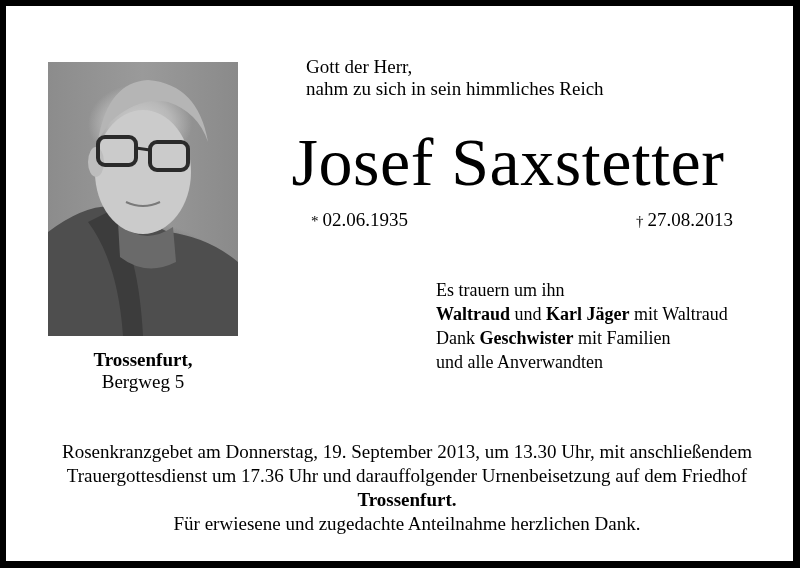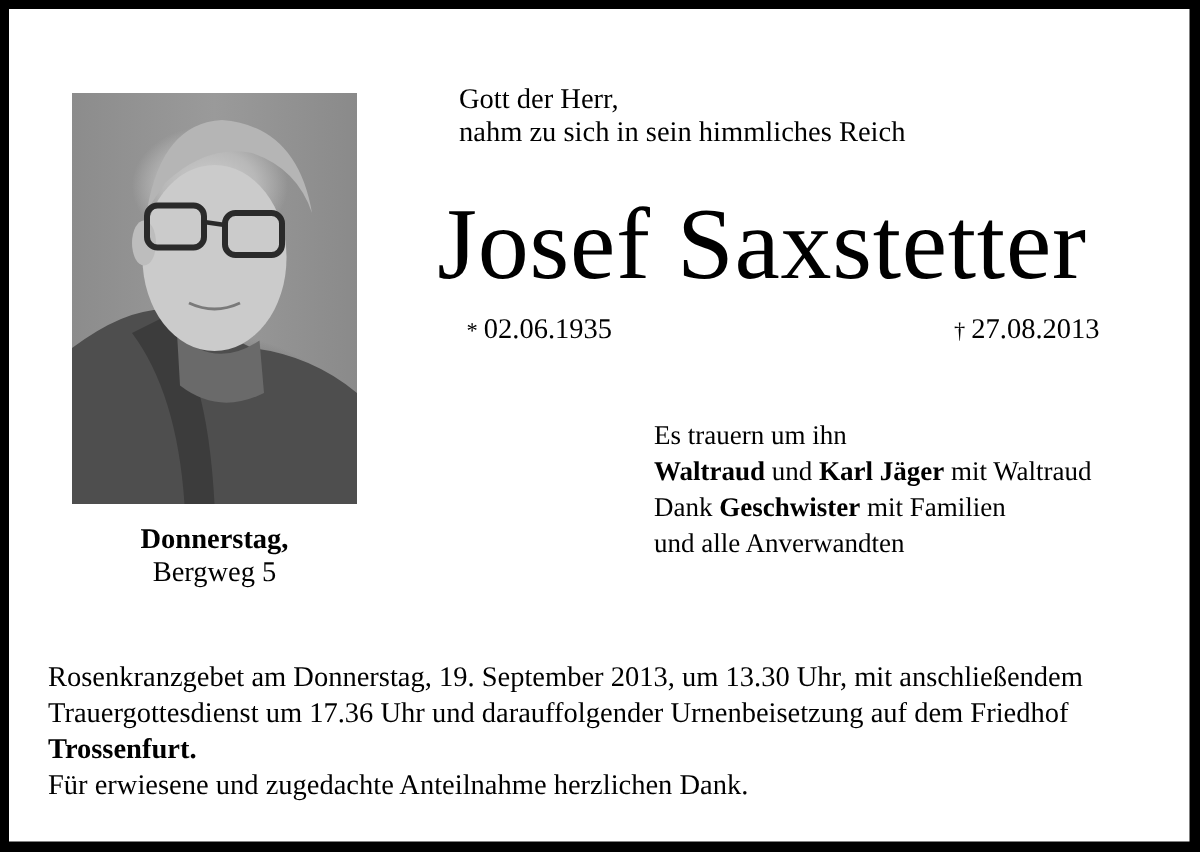--- a/index.html
+++ b/index.html
@@ -61,21 +61,21 @@
     }
     .sym { font-size: 15px; margin-right: 4px; }
     .mourners {
       position: absolute; left: 430px; top: 272px;
       font-size: 18px; line-height: 24px;
     }
     .mourners .line { display: block; white-space: nowrap; }
     .b { font-weight: bold; }
     .notice {
       position: absolute; left: 26px; top: 434px; width: 750px;
-      font-size: 19px; line-height: 24px;
+      font-size: 19px; line-height: 24px; text-align: center;
     }
     .notice .line { display: block; white-space: nowrap; }
   </style>
 </head>
 <body>
 
 <div class="card">
 
   <div class="photo" title="Portrait photo of elderly man with glasses">
     <svg width="190" height="274" viewBox="0 0 190 274">
@@ -93,21 +93,21 @@
 
       <rect x="50" y="75" width="38" height="28" rx="7" fill="none" stroke="#2a2a2a" stroke-width="4"></rect>
       <rect x="102" y="80" width="38" height="28" rx="7" fill="none" stroke="#2a2a2a" stroke-width="4"></rect>
       <line x1="88" y1="86" x2="102" y2="88" stroke="#2a2a2a" stroke-width="3"></line>
 
       <path d="M78 140 Q95 148 112 140" fill="none" stroke="#7a7a7a" stroke-width="2"></path>
     </svg>
   </div>
 
   <div class="addr">
-    <span class="b">Donnerstag,</span>
+    <span class="b">Trossenfurt,</span>
     <span class="r">Bergweg 5</span>
   </div>
 
   <div class="verse">
     <span>Gott der Herr,</span>
     <span>nahm zu sich in sein himmliches Reich</span>
   </div>
 
   <div class="name">Josef Saxstetter</div>
 

